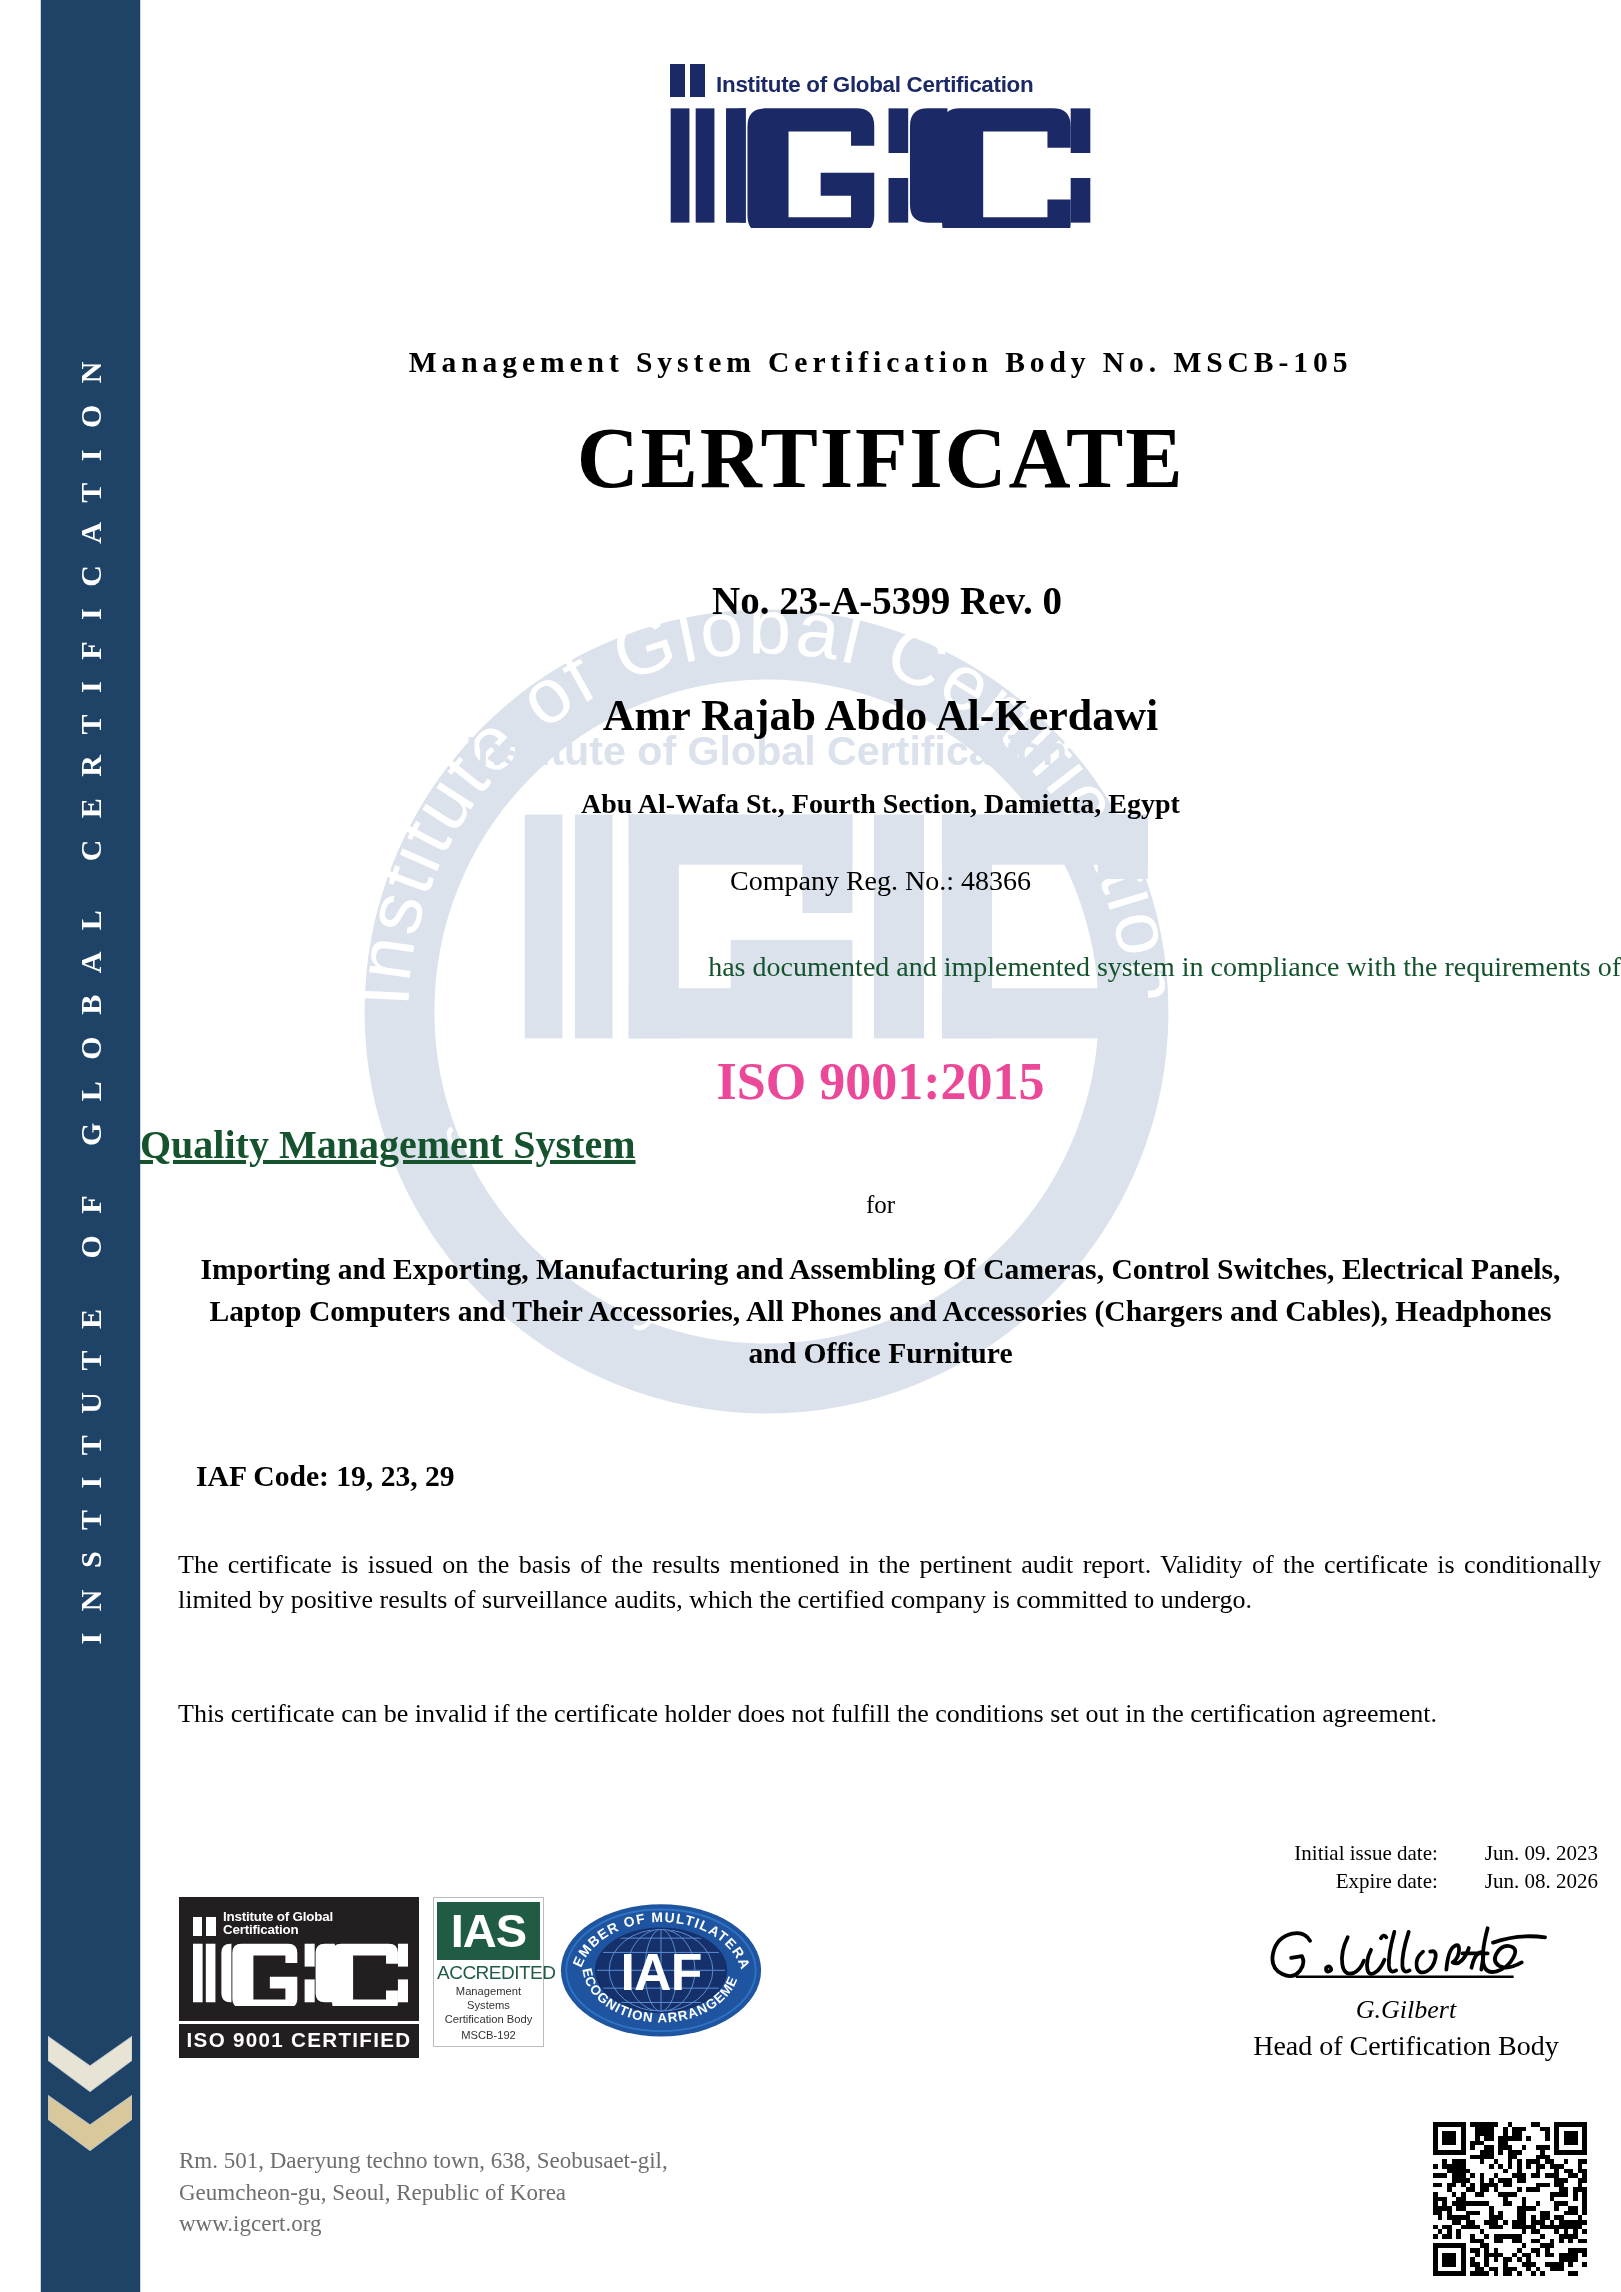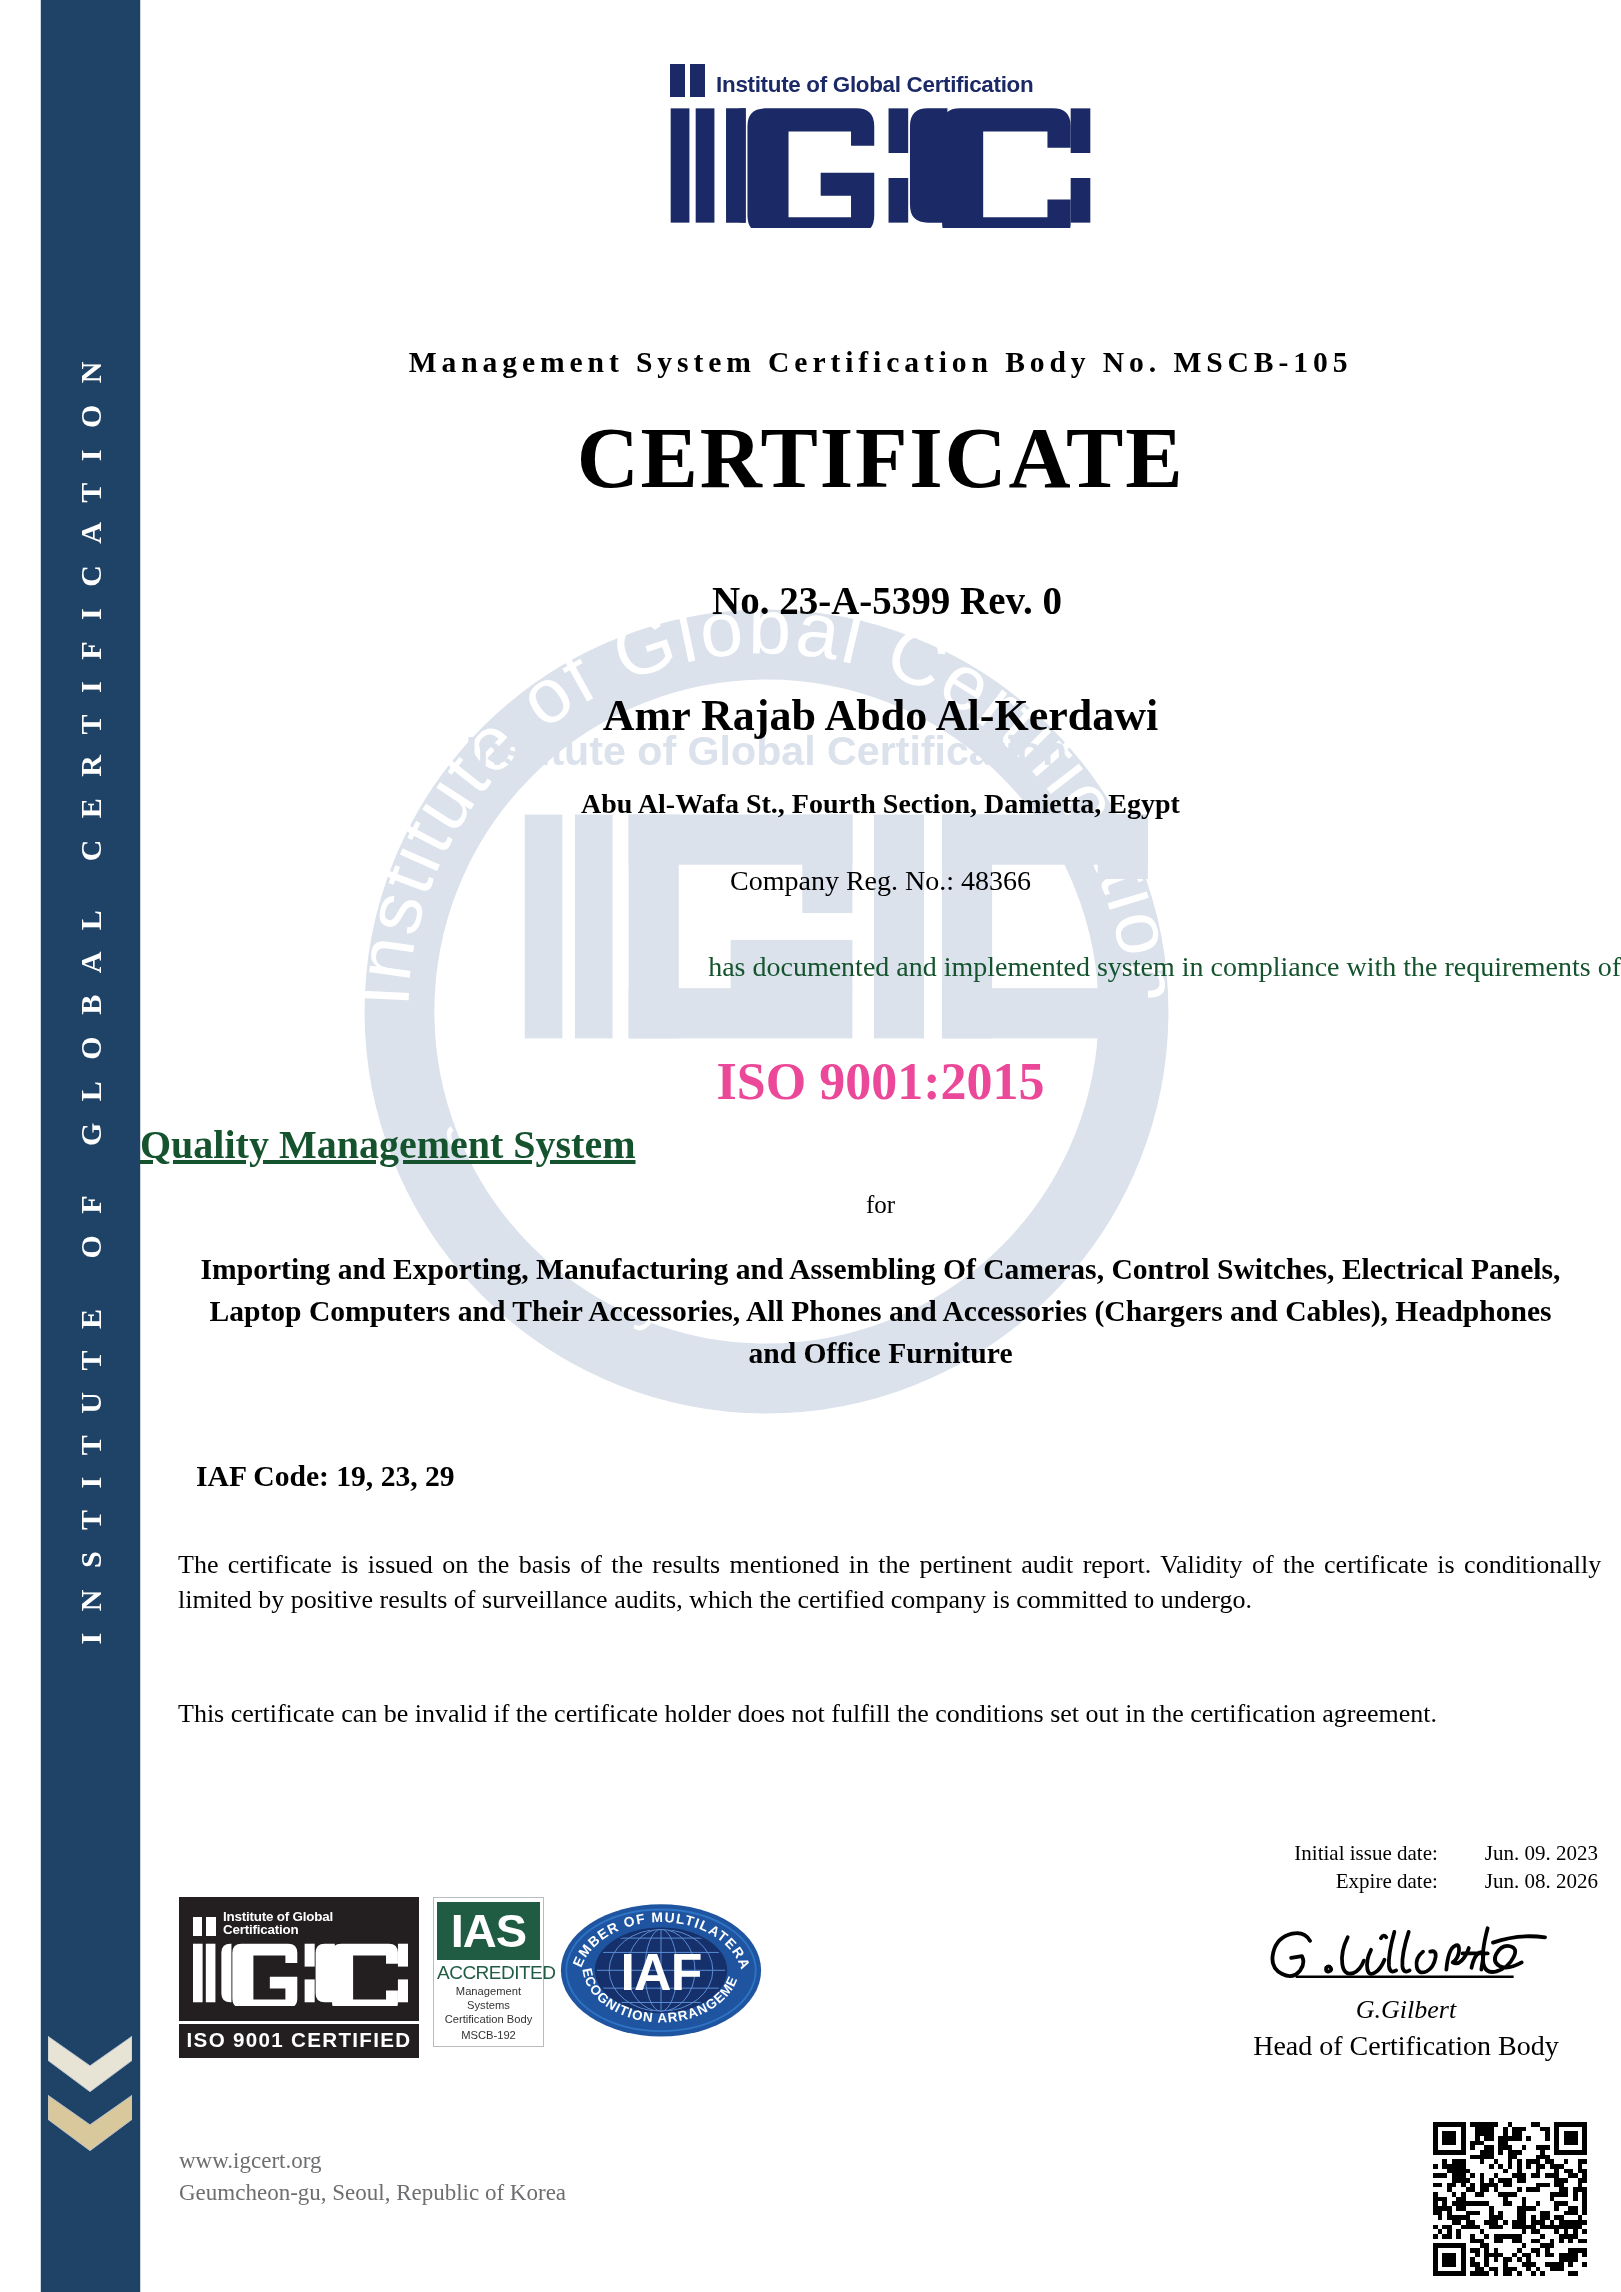--- a/index.html
+++ b/index.html
@@ -602,22 +602,23 @@
               <textPath href="#iafTop" startOffset="50%" text-anchor="middle">MEMBER OF MULTILATERAL</textPath>
             </text>
             <text font-family="Liberation Sans, sans-serif" font-weight="bold" font-size="15" fill="#ffffff" letter-spacing="1.2">
               <textPath href="#iafBottom" startOffset="50%" text-anchor="middle">RECOGNITION ARRANGEMENT</textPath>
             </text>
           </svg>
         </div>
       </div>
 
       <div class="footer-addr">
+        <div>Rm. 501, Daeryung techno town, 638, Seobusaet-gil,</div>
+        <div>Geumcheon-gu, Seoul, Republic of Korea</div>
         <div>www.igcert.org</div>
-        <div>Geumcheon-gu, Seoul, Republic of Korea</div>
       </div>
 
       <div class="qr">
         <svg id="qr-svg" width="154" height="154" viewBox="0 0 33 33" shape-rendering="crispEdges">
           <rect width="33" height="33" fill="#ffffff"></rect>
           <g id="qr-cells" fill="#000000">
               <path d="M0 0h1v1h-1zM1 0h1v1h-1zM2 0h1v1h-1zM3 0h1v1h-1zM4 0h1v1h-1zM5 0h1v1h-1zM6 0h1v1h-1zM8 0h1v1h-1zM9 0h1v1h-1zM10 0h1v1h-1zM11 0h1v1h-1zM12 0h1v1h-1zM13 0h1v1h-1zM16 0h1v1h-1zM21 0h1v1h-1zM22 0h1v1h-1zM26 0h1v1h-1zM27 0h1v1h-1zM28 0h1v1h-1zM29 0h1v1h-1zM30 0h1v1h-1zM31 0h1v1h-1zM32 0h1v1h-1zM0 1h1v1h-1zM6 1h1v1h-1zM9 1h1v1h-1zM10 1h1v1h-1zM11 1h1v1h-1zM12 1h1v1h-1zM15 1h1v1h-1zM17 1h1v1h-1zM18 1h1v1h-1zM19 1h1v1h-1zM23 1h1v1h-1zM24 1h1v1h-1zM26 1h1v1h-1zM32 1h1v1h-1zM0 2h1v1h-1zM2 2h1v1h-1zM3 2h1v1h-1zM4 2h1v1h-1zM6 2h1v1h-1zM9 2h1v1h-1zM10 2h1v1h-1zM11 2h1v1h-1zM12 2h1v1h-1zM15 2h1v1h-1zM17 2h1v1h-1zM18 2h1v1h-1zM24 2h1v1h-1zM26 2h1v1h-1zM28 2h1v1h-1zM29 2h1v1h-1zM30 2h1v1h-1zM32 2h1v1h-1zM0 3h1v1h-1zM2 3h1v1h-1zM3 3h1v1h-1zM4 3h1v1h-1zM6 3h1v1h-1zM9 3h1v1h-1zM11 3h1v1h-1zM12 3h1v1h-1zM14 3h1v1h-1zM15 3h1v1h-1zM16 3h1v1h-1zM17 3h1v1h-1zM18 3h1v1h-1zM20 3h1v1h-1zM24 3h1v1h-1zM26 3h1v1h-1zM28 3h1v1h-1zM29 3h1v1h-1zM30 3h1v1h-1zM32 3h1v1h-1zM0 4h1v1h-1zM2 4h1v1h-1zM3 4h1v1h-1zM4 4h1v1h-1zM6 4h1v1h-1zM8 4h1v1h-1zM9 4h1v1h-1zM10 4h1v1h-1zM14 4h1v1h-1zM15 4h1v1h-1zM26 4h1v1h-1zM28 4h1v1h-1zM29 4h1v1h-1zM30 4h1v1h-1zM32 4h1v1h-1zM0 5h1v1h-1zM6 5h1v1h-1zM8 5h1v1h-1zM11 5h1v1h-1zM12 5h1v1h-1zM14 5h1v1h-1zM15 5h1v1h-1zM16 5h1v1h-1zM19 5h1v1h-1zM22 5h1v1h-1zM23 5h1v1h-1zM24 5h1v1h-1zM26 5h1v1h-1zM32 5h1v1h-1zM0 6h1v1h-1zM1 6h1v1h-1zM2 6h1v1h-1zM3 6h1v1h-1zM4 6h1v1h-1zM5 6h1v1h-1zM6 6h1v1h-1zM10 6h1v1h-1zM11 6h1v1h-1zM12 6h1v1h-1zM14 6h1v1h-1zM16 6h1v1h-1zM17 6h1v1h-1zM18 6h1v1h-1zM23 6h1v1h-1zM26 6h1v1h-1zM27 6h1v1h-1zM28 6h1v1h-1zM29 6h1v1h-1zM30 6h1v1h-1zM31 6h1v1h-1zM32 6h1v1h-1zM8 7h1v1h-1zM9 7h1v1h-1zM10 7h1v1h-1zM11 7h1v1h-1zM12 7h1v1h-1zM16 7h1v1h-1zM17 7h1v1h-1zM22 7h1v1h-1zM23 7h1v1h-1zM24 7h1v1h-1zM2 8h1v1h-1zM4 8h1v1h-1zM5 8h1v1h-1zM6 8h1v1h-1zM10 8h1v1h-1zM13 8h1v1h-1zM16 8h1v1h-1zM18 8h1v1h-1zM20 8h1v1h-1zM21 8h1v1h-1zM22 8h1v1h-1zM24 8h1v1h-1zM25 8h1v1h-1zM28 8h1v1h-1zM31 8h1v1h-1zM32 8h1v1h-1zM0 9h1v1h-1zM2 9h1v1h-1zM3 9h1v1h-1zM4 9h1v1h-1zM5 9h1v1h-1zM6 9h1v1h-1zM12 9h1v1h-1zM14 9h1v1h-1zM16 9h1v1h-1zM18 9h1v1h-1zM20 9h1v1h-1zM22 9h1v1h-1zM23 9h1v1h-1zM25 9h1v1h-1zM26 9h1v1h-1zM27 9h1v1h-1zM31 9h1v1h-1zM3 10h1v1h-1zM4 10h1v1h-1zM5 10h1v1h-1zM6 10h1v1h-1zM7 10h1v1h-1zM15 10h1v1h-1zM18 10h1v1h-1zM22 10h1v1h-1zM26 10h1v1h-1zM28 10h1v1h-1zM29 10h1v1h-1zM31 10h1v1h-1zM32 10h1v1h-1zM0 11h1v1h-1zM1 11h1v1h-1zM2 11h1v1h-1zM4 11h1v1h-1zM5 11h1v1h-1zM6 11h1v1h-1zM8 11h1v1h-1zM10 11h1v1h-1zM13 11h1v1h-1zM17 11h1v1h-1zM18 11h1v1h-1zM19 11h1v1h-1zM21 11h1v1h-1zM22 11h1v1h-1zM24 11h1v1h-1zM25 11h1v1h-1zM26 11h1v1h-1zM29 11h1v1h-1zM30 11h1v1h-1zM32 11h1v1h-1zM4 12h1v1h-1zM5 12h1v1h-1zM6 12h1v1h-1zM7 12h1v1h-1zM10 12h1v1h-1zM12 12h1v1h-1zM14 12h1v1h-1zM15 12h1v1h-1zM16 12h1v1h-1zM18 12h1v1h-1zM19 12h1v1h-1zM26 12h1v1h-1zM27 12h1v1h-1zM28 12h1v1h-1zM31 12h1v1h-1zM32 12h1v1h-1zM0 13h1v1h-1zM1 13h1v1h-1zM3 13h1v1h-1zM4 13h1v1h-1zM6 13h1v1h-1zM8 13h1v1h-1zM10 13h1v1h-1zM11 13h1v1h-1zM12 13h1v1h-1zM13 13h1v1h-1zM15 13h1v1h-1zM16 13h1v1h-1zM22 13h1v1h-1zM23 13h1v1h-1zM24 13h1v1h-1zM26 13h1v1h-1zM27 13h1v1h-1zM31 13h1v1h-1zM3 14h1v1h-1zM7 14h1v1h-1zM8 14h1v1h-1zM10 14h1v1h-1zM11 14h1v1h-1zM13 14h1v1h-1zM18 14h1v1h-1zM20 14h1v1h-1zM21 14h1v1h-1zM22 14h1v1h-1zM27 14h1v1h-1zM28 14h1v1h-1zM30 14h1v1h-1zM31 14h1v1h-1zM32 14h1v1h-1zM0 15h1v1h-1zM4 15h1v1h-1zM6 15h1v1h-1zM9 15h1v1h-1zM10 15h1v1h-1zM14 15h1v1h-1zM15 15h1v1h-1zM16 15h1v1h-1zM17 15h1v1h-1zM25 15h1v1h-1zM26 15h1v1h-1zM27 15h1v1h-1zM28 15h1v1h-1zM30 15h1v1h-1zM32 15h1v1h-1zM0 16h1v1h-1zM1 16h1v1h-1zM2 16h1v1h-1zM5 16h1v1h-1zM6 16h1v1h-1zM15 16h1v1h-1zM19 16h1v1h-1zM25 16h1v1h-1zM30 16h1v1h-1zM32 16h1v1h-1zM0 17h1v1h-1zM2 17h1v1h-1zM4 17h1v1h-1zM5 17h1v1h-1zM6 17h1v1h-1zM7 17h1v1h-1zM8 17h1v1h-1zM9 17h1v1h-1zM10 17h1v1h-1zM11 17h1v1h-1zM15 17h1v1h-1zM16 17h1v1h-1zM19 17h1v1h-1zM22 17h1v1h-1zM26 17h1v1h-1zM27 17h1v1h-1zM28 17h1v1h-1zM32 17h1v1h-1zM0 18h1v1h-1zM1 18h1v1h-1zM2 18h1v1h-1zM3 18h1v1h-1zM5 18h1v1h-1zM6 18h1v1h-1zM12 18h1v1h-1zM18 18h1v1h-1zM19 18h1v1h-1zM20 18h1v1h-1zM21 18h1v1h-1zM26 18h1v1h-1zM29 18h1v1h-1zM30 18h1v1h-1zM32 18h1v1h-1zM0 19h1v1h-1zM1 19h1v1h-1zM3 19h1v1h-1zM7 19h1v1h-1zM8 19h1v1h-1zM9 19h1v1h-1zM12 19h1v1h-1zM14 19h1v1h-1zM18 19h1v1h-1zM19 19h1v1h-1zM23 19h1v1h-1zM24 19h1v1h-1zM28 19h1v1h-1zM29 19h1v1h-1zM30 19h1v1h-1zM32 19h1v1h-1zM1 20h1v1h-1zM3 20h1v1h-1zM4 20h1v1h-1zM5 20h1v1h-1zM6 20h1v1h-1zM7 20h1v1h-1zM12 20h1v1h-1zM13 20h1v1h-1zM14 20h1v1h-1zM18 20h1v1h-1zM19 20h1v1h-1zM21 20h1v1h-1zM23 20h1v1h-1zM24 20h1v1h-1zM26 20h1v1h-1zM27 20h1v1h-1zM31 20h1v1h-1zM4 21h1v1h-1zM5 21h1v1h-1zM7 21h1v1h-1zM8 21h1v1h-1zM11 21h1v1h-1zM12 21h1v1h-1zM13 21h1v1h-1zM15 21h1v1h-1zM17 21h1v1h-1zM18 21h1v1h-1zM19 21h1v1h-1zM21 21h1v1h-1zM22 21h1v1h-1zM23 21h1v1h-1zM25 21h1v1h-1zM27 21h1v1h-1zM28 21h1v1h-1zM29 21h1v1h-1zM30 21h1v1h-1zM31 21h1v1h-1zM32 21h1v1h-1zM0 22h1v1h-1zM2 22h1v1h-1zM3 22h1v1h-1zM6 22h1v1h-1zM7 22h1v1h-1zM8 22h1v1h-1zM9 22h1v1h-1zM12 22h1v1h-1zM13 22h1v1h-1zM14 22h1v1h-1zM17 22h1v1h-1zM18 22h1v1h-1zM19 22h1v1h-1zM20 22h1v1h-1zM21 22h1v1h-1zM23 22h1v1h-1zM24 22h1v1h-1zM25 22h1v1h-1zM26 22h1v1h-1zM27 22h1v1h-1zM28 22h1v1h-1zM29 22h1v1h-1zM30 22h1v1h-1zM31 22h1v1h-1zM1 23h1v1h-1zM3 23h1v1h-1zM5 23h1v1h-1zM10 23h1v1h-1zM19 23h1v1h-1zM21 23h1v1h-1zM22 23h1v1h-1zM26 23h1v1h-1zM28 23h1v1h-1zM30 23h1v1h-1zM32 23h1v1h-1zM0 24h1v1h-1zM2 24h1v1h-1zM3 24h1v1h-1zM5 24h1v1h-1zM8 24h1v1h-1zM11 24h1v1h-1zM13 24h1v1h-1zM14 24h1v1h-1zM15 24h1v1h-1zM16 24h1v1h-1zM17 24h1v1h-1zM18 24h1v1h-1zM23 24h1v1h-1zM27 24h1v1h-1zM28 24h1v1h-1zM29 24h1v1h-1zM30 24h1v1h-1zM8 25h1v1h-1zM9 25h1v1h-1zM10 25h1v1h-1zM13 25h1v1h-1zM14 25h1v1h-1zM17 25h1v1h-1zM18 25h1v1h-1zM21 25h1v1h-1zM22 25h1v1h-1zM25 25h1v1h-1zM27 25h1v1h-1zM29 25h1v1h-1zM31 25h1v1h-1zM32 25h1v1h-1zM0 26h1v1h-1zM1 26h1v1h-1zM2 26h1v1h-1zM3 26h1v1h-1zM4 26h1v1h-1zM5 26h1v1h-1zM6 26h1v1h-1zM10 26h1v1h-1zM11 26h1v1h-1zM19 26h1v1h-1zM23 26h1v1h-1zM24 26h1v1h-1zM25 26h1v1h-1zM0 27h1v1h-1zM6 27h1v1h-1zM8 27h1v1h-1zM9 27h1v1h-1zM11 27h1v1h-1zM13 27h1v1h-1zM18 27h1v1h-1zM21 27h1v1h-1zM22 27h1v1h-1zM24 27h1v1h-1zM29 27h1v1h-1zM30 27h1v1h-1zM31 27h1v1h-1zM32 27h1v1h-1zM0 28h1v1h-1zM2 28h1v1h-1zM3 28h1v1h-1zM4 28h1v1h-1zM6 28h1v1h-1zM9 28h1v1h-1zM11 28h1v1h-1zM12 28h1v1h-1zM13 28h1v1h-1zM14 28h1v1h-1zM17 28h1v1h-1zM19 28h1v1h-1zM20 28h1v1h-1zM22 28h1v1h-1zM24 28h1v1h-1zM25 28h1v1h-1zM27 28h1v1h-1zM28 28h1v1h-1zM29 28h1v1h-1zM30 28h1v1h-1zM32 28h1v1h-1zM0 29h1v1h-1zM2 29h1v1h-1zM3 29h1v1h-1zM4 29h1v1h-1zM6 29h1v1h-1zM8 29h1v1h-1zM11 29h1v1h-1zM13 29h1v1h-1zM15 29h1v1h-1zM16 29h1v1h-1zM18 29h1v1h-1zM20 29h1v1h-1zM27 29h1v1h-1zM28 29h1v1h-1zM29 29h1v1h-1zM30 29h1v1h-1zM0 30h1v1h-1zM2 30h1v1h-1zM3 30h1v1h-1zM4 30h1v1h-1zM6 30h1v1h-1zM8 30h1v1h-1zM9 30h1v1h-1zM11 30h1v1h-1zM15 30h1v1h-1zM19 30h1v1h-1zM20 30h1v1h-1zM21 30h1v1h-1zM24 30h1v1h-1zM25 30h1v1h-1zM26 30h1v1h-1zM27 30h1v1h-1zM29 30h1v1h-1zM32 30h1v1h-1zM0 31h1v1h-1zM6 31h1v1h-1zM9 31h1v1h-1zM10 31h1v1h-1zM12 31h1v1h-1zM13 31h1v1h-1zM15 31h1v1h-1zM16 31h1v1h-1zM17 31h1v1h-1zM20 31h1v1h-1zM22 31h1v1h-1zM25 31h1v1h-1zM26 31h1v1h-1zM27 31h1v1h-1zM0 32h1v1h-1zM1 32h1v1h-1zM2 32h1v1h-1zM3 32h1v1h-1zM4 32h1v1h-1zM5 32h1v1h-1zM6 32h1v1h-1zM8 32h1v1h-1zM9 32h1v1h-1zM10 32h1v1h-1zM11 32h1v1h-1zM13 32h1v1h-1zM15 32h1v1h-1zM16 32h1v1h-1zM18 32h1v1h-1zM21 32h1v1h-1zM23 32h1v1h-1zM29 32h1v1h-1zM30 32h1v1h-1z" fill="#000000"></path>
             </g>
         </svg>
       </div>

